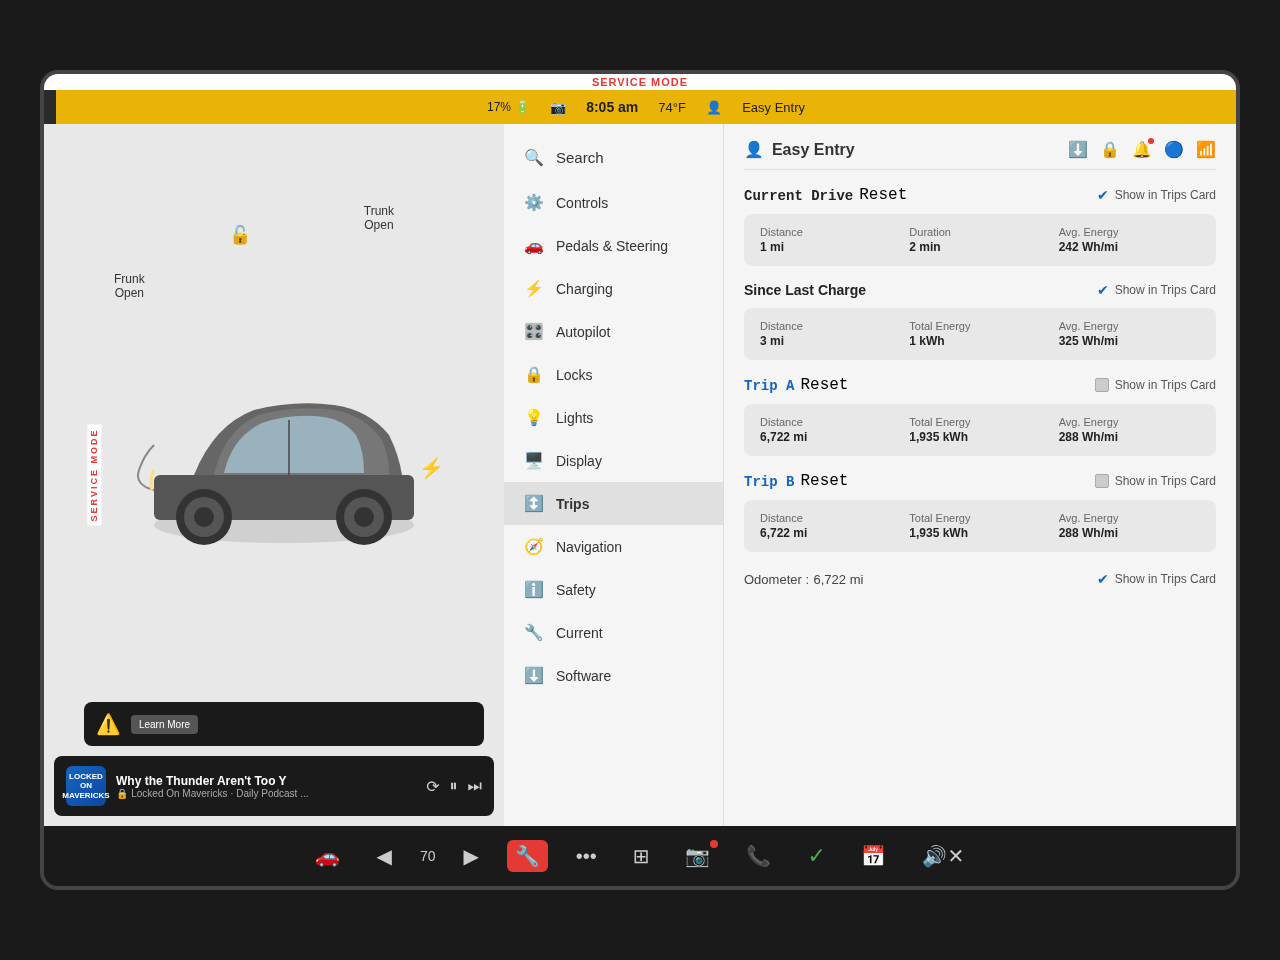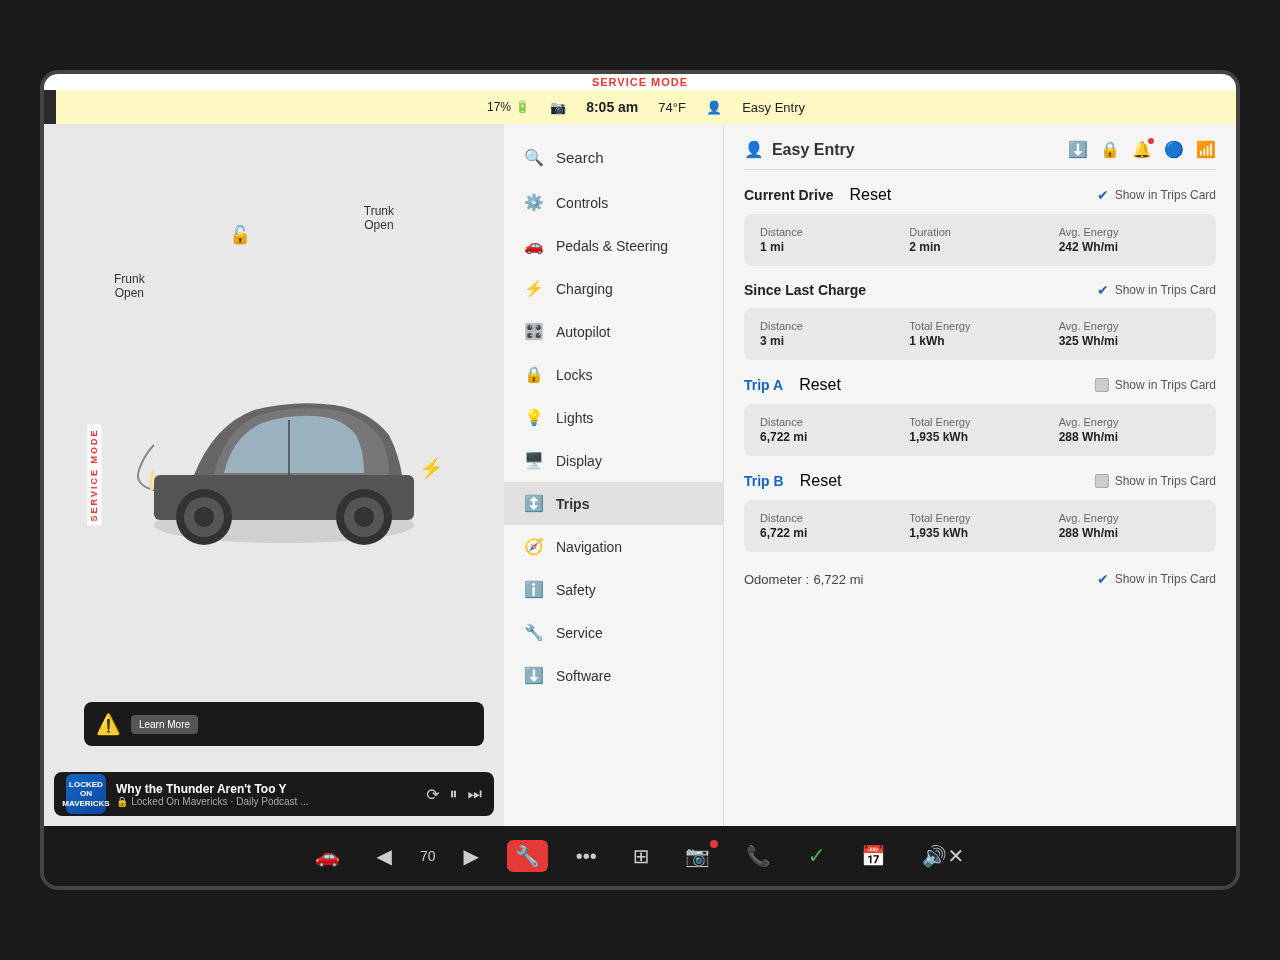--- a/index.html
+++ b/index.html
@@ -32,21 +32,21 @@
       color: #e53935;
       font-size: 11px;
       font-weight: bold;
       text-align: center;
       padding: 2px 0;
       letter-spacing: 1px;
     }
 
     
     .status-bar {
-      background: #fef9c3;
+      background: #eab308;
       display: flex;
       align-items: center;
       justify-content: center;
       gap: 20px;
       padding: 4px 16px;
       font-size: 13px;
       color: #222;
       height: 34px;
       margin-left: 12px;
     }
@@ -186,21 +186,21 @@
       position: absolute;
       bottom: 10px;
       left: 10px;
       right: 10px;
       background: #1a1a1a;
       border-radius: 8px;
       padding: 8px 12px;
       display: flex;
       align-items: center;
       gap: 10px;
-      height: 44px;
+      height: 60px;
     }
 
     .podcast-thumb {
       width: 40px;
       height: 40px;
       background: linear-gradient(135deg, #1565c0, #0d47a1);
       border-radius: 6px;
       display: flex;
       align-items: center;
       justify-content: center;
@@ -460,22 +460,23 @@
       border-radius: 50%;
     }
 
     .taskbar-speed {
       font-size: 14px;
       color: #ccc;
     }
 
     .trip-section-title-row {
       display: flex;
-      align-items: center;
-      gap: 16px;
+      align-items: flex-end;
+      gap: 6px;
+      font-family: Liberation Mono, monospace;
     }
 
     .trip-a-label { color: #1565c0; font-size: 14px; font-weight: 600; }
     .trip-b-label { color: #1565c0; font-size: 14px; font-weight: 600; }
   </style>
 </head>
 <body>
 
 <div class="screen-outer">
 
@@ -616,21 +617,21 @@
         <span>Navigation</span>
       </div>
 
       <div class="menu-item">
         <span class="menu-icon">ℹ️</span>
         <span>Safety</span>
       </div>
 
       <div class="menu-item">
         <span class="menu-icon">🔧</span>
-        <span>Service</span>
+        <span>Current</span>
       </div>
 
       <div class="menu-item">
         <span class="menu-icon">⬇️</span>
         <span>Software</span>
       </div>
     </div>
 
     <div class="right-panel">
 

